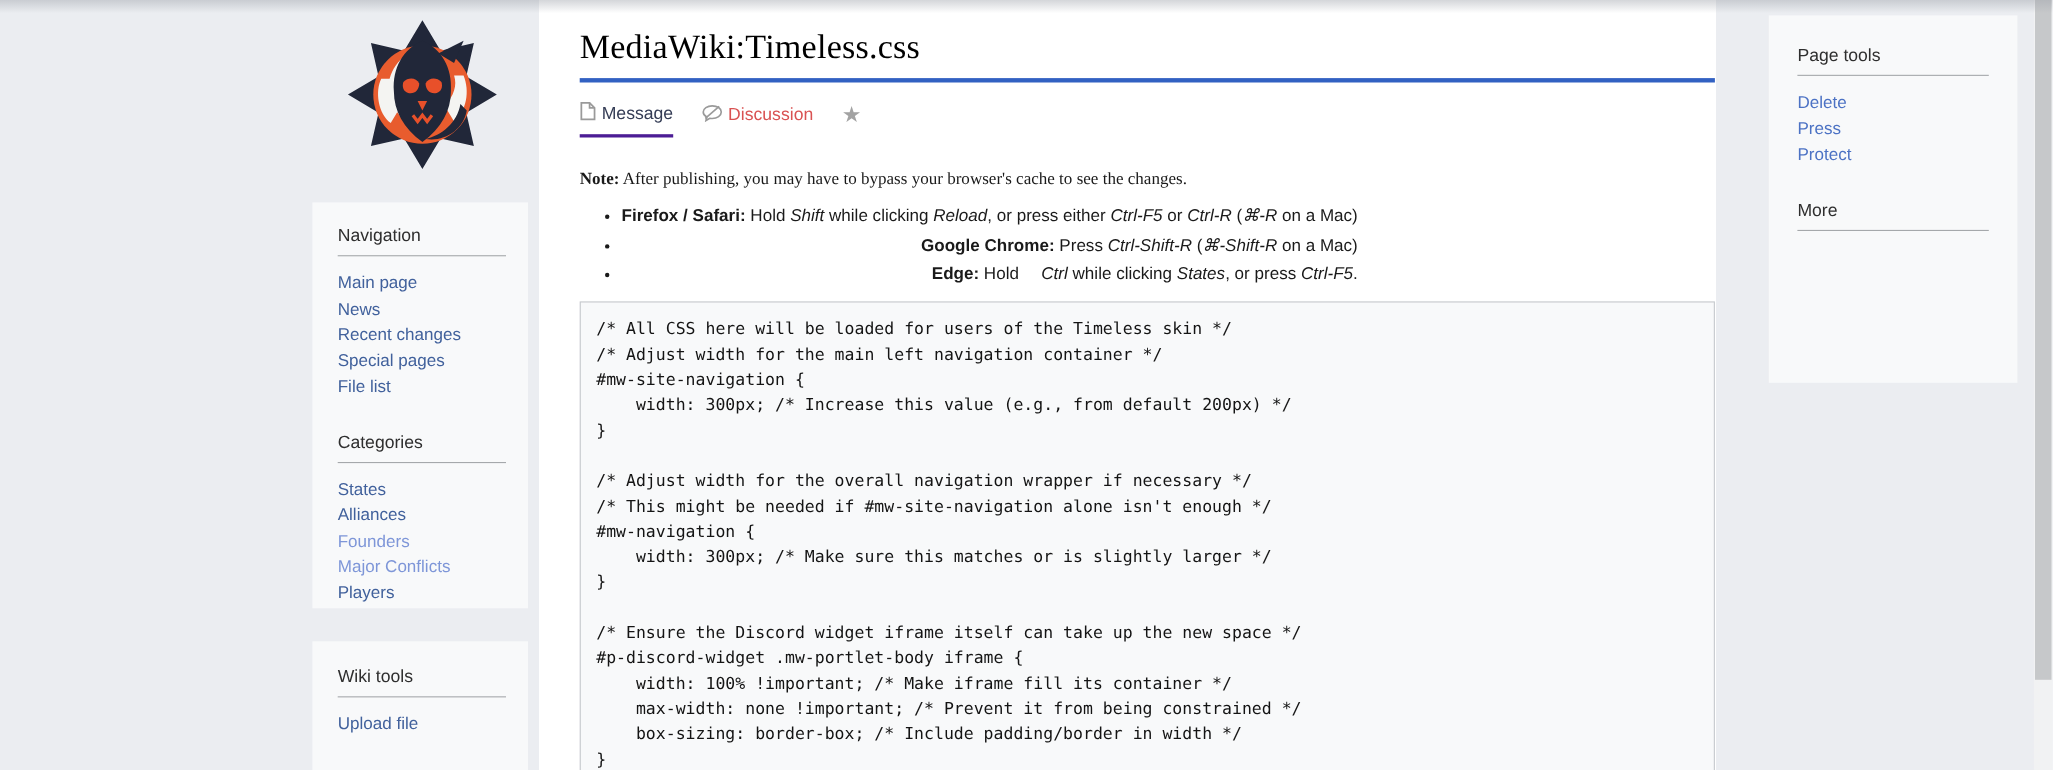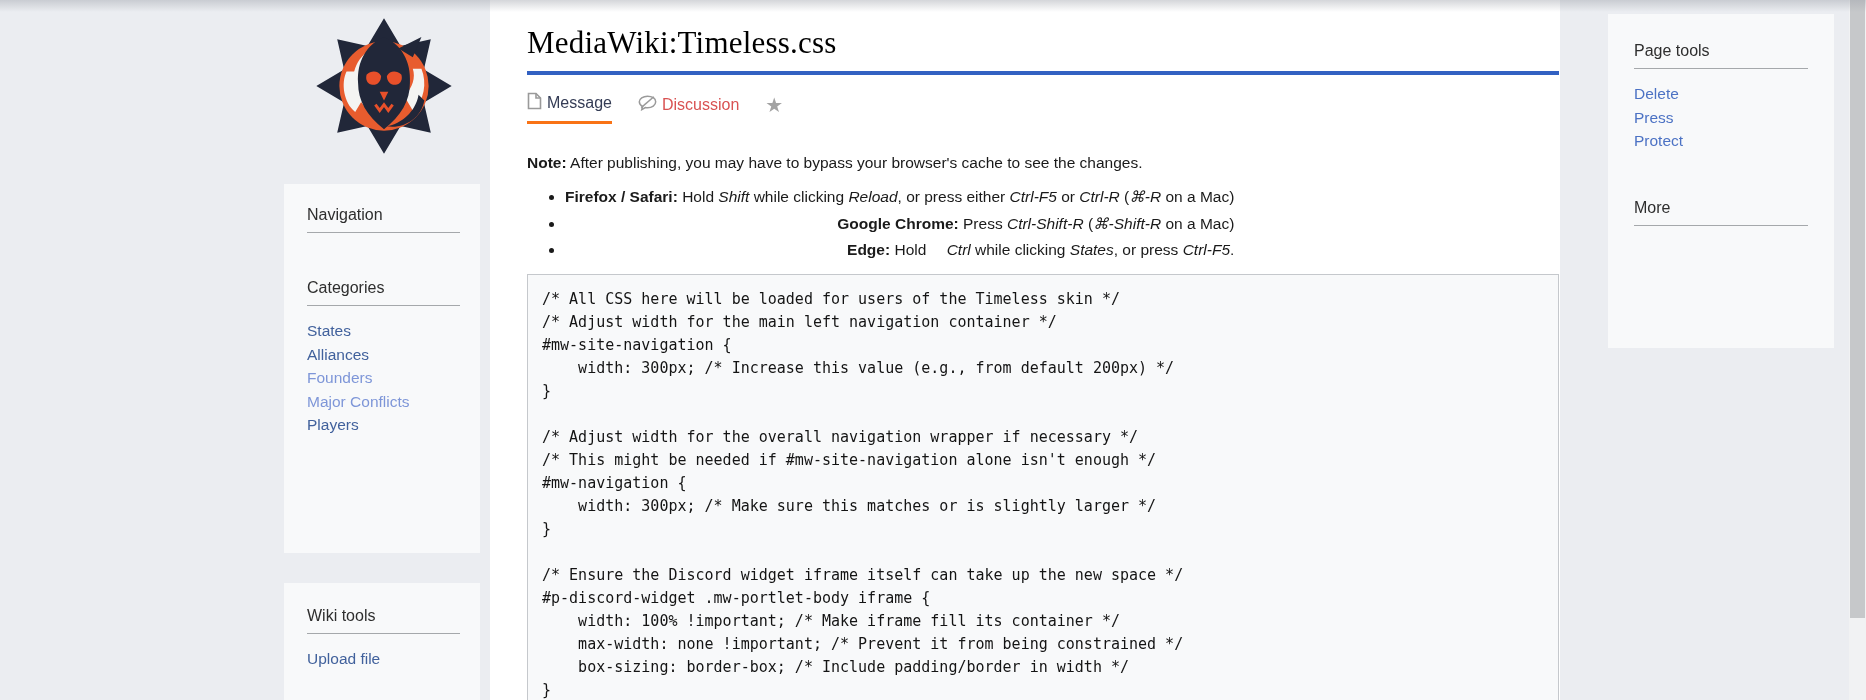--- a/index.html
+++ b/index.html
@@ -12,44 +12,44 @@
 
   
   .logo-wrap { position:absolute; left:312px; top:14px; width:144px; height:144px; }
   .panel { position:absolute; background:#f8f9fa; }
   .panel-left-1 { left:284px; top:184px; width:196px; height:369px; padding:22px 20px 0 23px; }
   .panel-left-2 { left:284px; top:583px; width:196px; height:117px; padding:24px 20px 4px 23px; }
   .panel-right  { left:1608px; top:14px; width:226px; height:334px; padding:28px 26px 0 26px; }
 
   .side-heading { font-size:16px; font-weight:400; color:#2e2e2e; padding-bottom:8px;
     border-bottom:1px solid #a5a8ab; margin-bottom:13px; }
-  .mt { margin-top:46px; }
+  .mt { margin-top:30px; }
   .slink { display:block; font-size:15.5px; line-height:23.5px; text-decoration:none; }
   .slink.dark  { color:#41619c; }
   .slink.light { color:#7e96d8; }
   .slink.med   { color:#4c72c4; }
 
   
   .page-title { position:absolute; left:527px; top:25px; font-family:"Liberation Serif", serif;
     font-weight:400; font-size:31px; color:#000; letter-spacing:.2px; }
   .title-rule { position:absolute; left:527px; top:71px; width:1032px; height:4px; background:#3261c2; }
 
   .tabbar { position:absolute; left:527px; top:92px; width:1032px; display:flex;
     justify-content:space-between; align-items:flex-start; font-size:16px; }
   .tabgroup { display:flex; align-items:center; gap:26px; }
   .tab { display:flex; align-items:center; gap:5px; text-decoration:none; padding-bottom:7px; cursor:pointer; }
-  .tab--active { border-bottom:3px solid #f97316; }
+  .tab--active { border-bottom:3px solid #4c1d95; }
   .tab-message-label { color:#343c55; }
   .tab-discussion-label { color:#d95252; }
   .tab-edit-label { color:#33415e; }
   .tab-history-label { color:#3a66c0; }
   .star-glyph { color:#a3a3a3; font-size:20px; line-height:18px; }
 
   
-  .note-line { position:absolute; left:527px; top:154px; font-size:15.5px; color:#1a1a1a; }
+  .note-line { position:absolute; left:527px; top:154px; font-size:15.5px; color:#1a1a1a;font-family:Liberation Serif, serif; }
   .cache-list { position:absolute; left:548px; top:188px; list-style:disc; padding-left:17px;
     font-size:15.5px; color:#1a1a1a;text-align:right; }
   .cache-list li { margin-bottom:9.5px; line-height:17px; }
 
   .code-box { position:absolute; left:527px; top:274px; width:1032px; height:440px;
     background:#f8f9fa; border:1px solid #c5c8cc; padding:13px 14px; }
   .code-box pre { font-family:"DejaVu Sans Mono","Liberation Mono",monospace; font-size:15px;
     line-height:23px; color:#141414; white-space:pre; }
 
   
@@ -75,20 +75,27 @@
     <path d="M62 42 C59 39 54 39 52 43 C52 47 55 50 59 49 C62 48 63 45 62 42 Z" fill="#e8502a"></path>
     <path d="M47 54 L53 54 L50 60 Z" fill="#e8502a"></path>
     <path d="M44 63 l3 4 3-4 3 4 3-4" stroke="#e8502a" stroke-width="2" fill="none"></path>
     <path d="M74 56 C72 68 62 76 52 78 C64 80 76 72 78 60 Z" fill="#212739"></path>
     <path d="M60 24 L76 16 L70 30 Z" fill="#212739"></path>
   </svg>
 </div>
 
 <div class="panel panel-left-1">
   <div class="side-heading">Navigation</div>
+  <nav>
+      <a class="slink dark" href="#">Main page</a>
+      <a class="slink dark" href="#">News</a>
+      <a class="slink dark" href="#">Recent changes</a>
+      <a class="slink dark" href="#">Special pages</a>
+      <a class="slink dark" href="#">File list</a>
+    </nav>
   <div class="side-heading mt">Categories</div>
   <nav>
       <a class="slink dark" href="#">States</a>
       <a class="slink dark" href="#">Alliances</a>
       <a class="slink light" href="#">Founders</a>
       <a class="slink light" href="#">Major Conflicts</a>
       <a class="slink dark" href="#">Players</a>
     </nav>
 </div>
 

